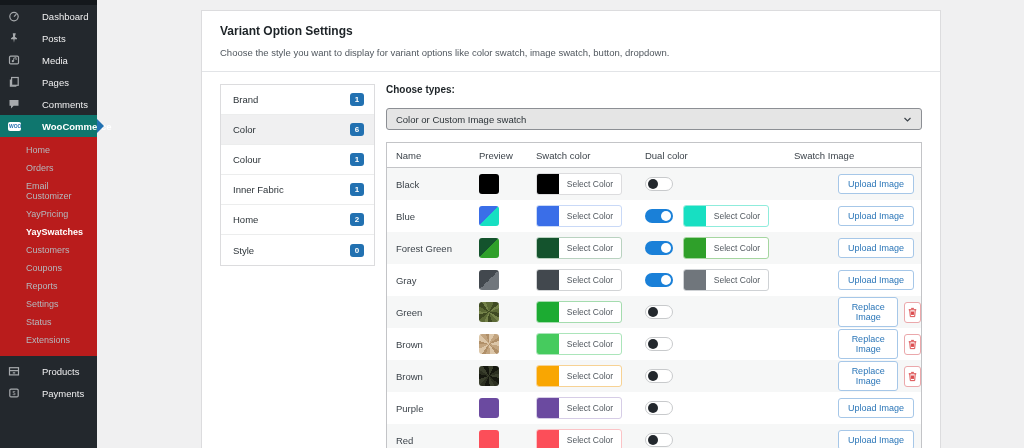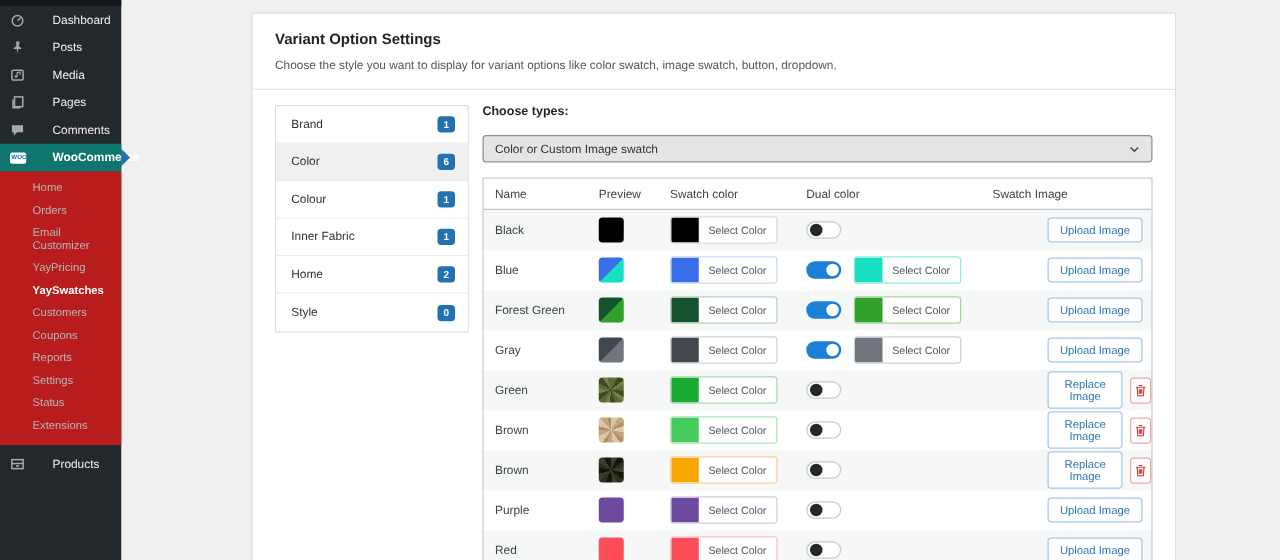--- a/index.html
+++ b/index.html
@@ -152,20 +152,29 @@
   <div class="sb-bottom" id="sb-bottom">
       <div class="menu-item">
         <span class="mi-icon">
           <svg viewBox="0 0 20 20">
             <rect x="2.5" y="4.5" width="15" height="12" fill="none" stroke="#a7aaad" stroke-width="2"></rect>
             <path d="M2.5 9.5h15M8 13h4" stroke="#a7aaad" stroke-width="2"></path>
           </svg>
         </span>
         <span>Products</span>
       </div>
+      <div class="menu-item">
+        <span class="mi-icon">
+          <svg viewBox="0 0 20 20">
+            <rect x="3" y="3.5" width="14" height="13" rx="2" fill="none" stroke="#a7aaad" stroke-width="2"></rect>
+            <text x="10" y="13.5" font-size="9" text-anchor="middle" fill="#a7aaad" font-family="Liberation Sans, sans-serif">$</text>
+          </svg>
+        </span>
+        <span>Payments</span>
+      </div>
     </div>
 </div>
 
 <div class="card">
   <div class="card-header">
     <div class="card-title">Variant Option Settings</div>
     <div class="card-sub">Choose the style you want to display for variant options like color swatch, image swatch, button, dropdown.</div>
   </div>
   <div class="card-body">
     <div class="attr-list" id="attr-list">

